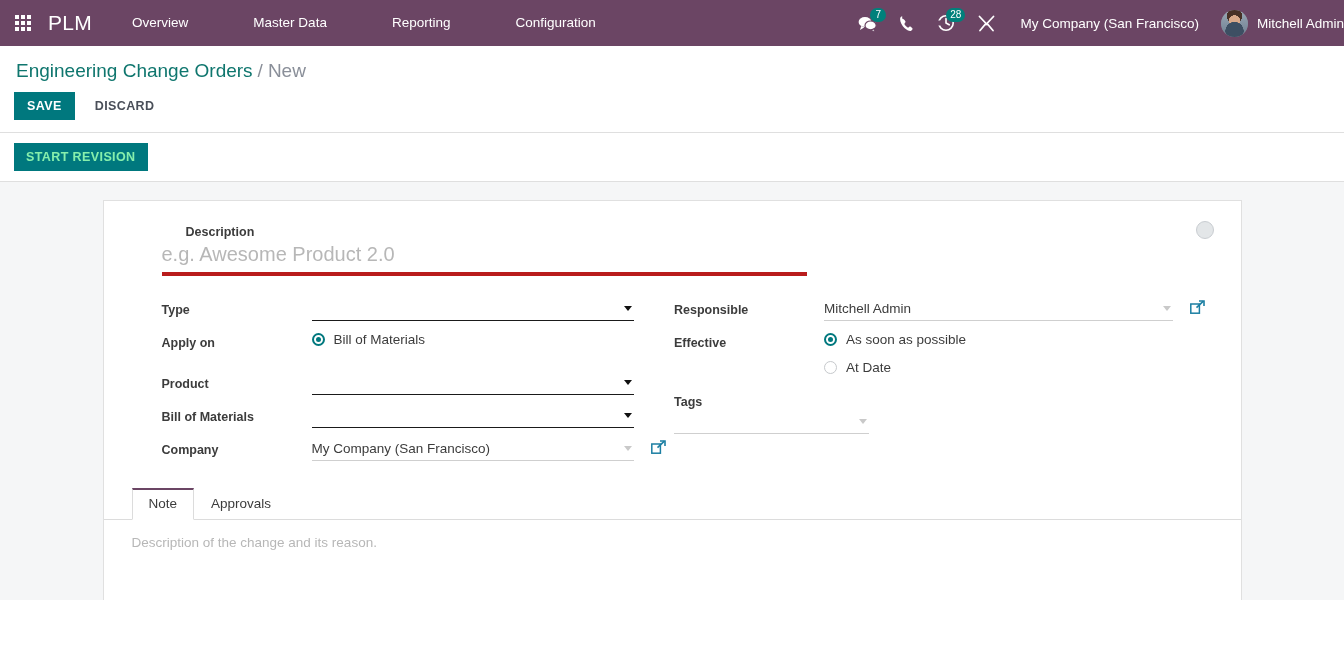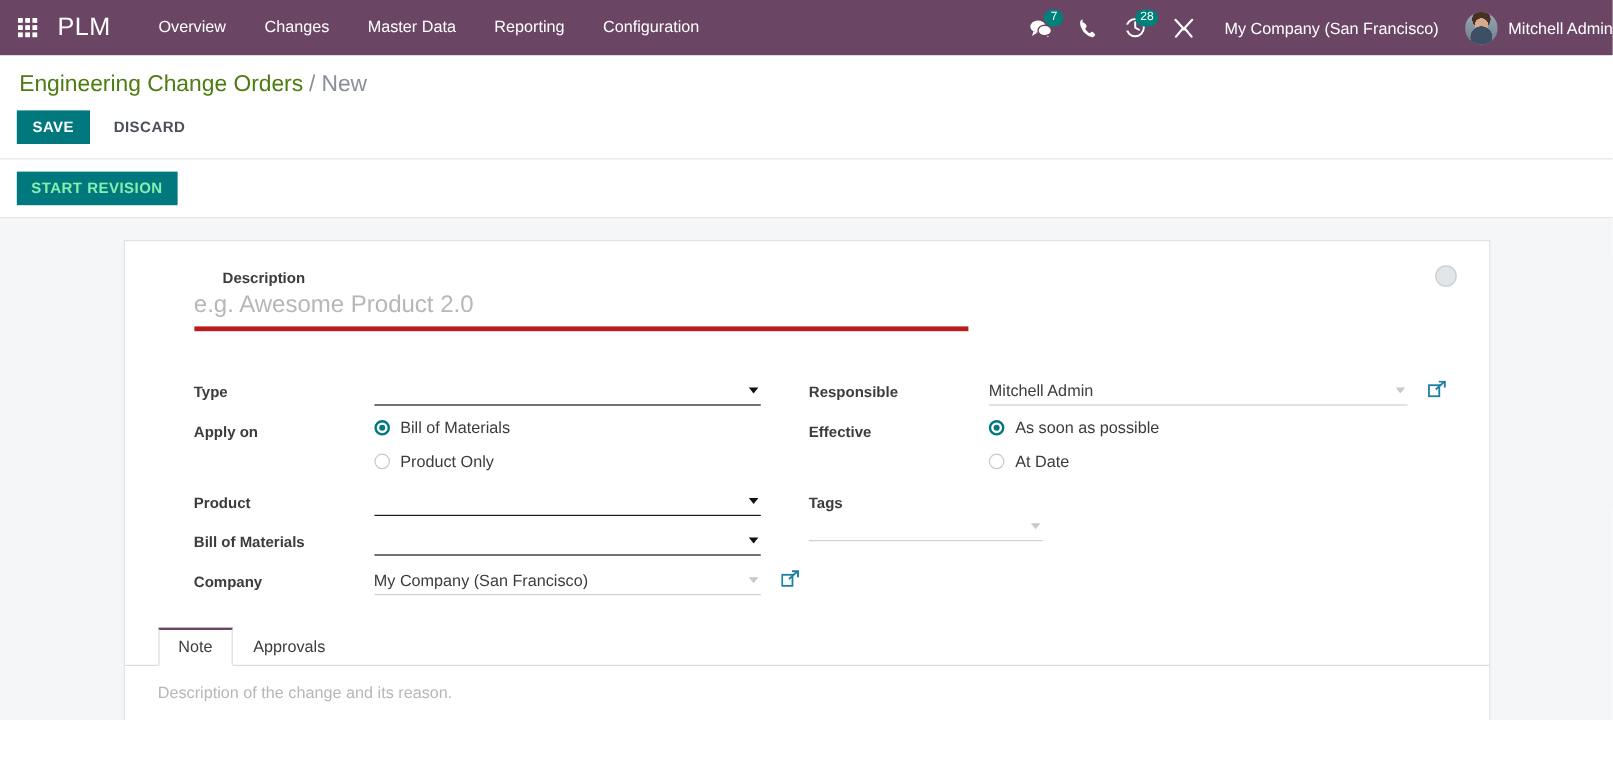--- a/index.html
+++ b/index.html
@@ -36,21 +36,21 @@
   .apps-grid .grid-inner i { background: #ffffff; display: block; width: 4px; height: 4px; }
 
   .brand {
     font-size: 21px;
     font-weight: 400;
     letter-spacing: 0.3px;
     padding: 0 10px 0 2px;
     color: #ffffff;
     cursor: pointer;
   }
-  .menu-items { display: flex; align-items: center; height: 100%; margin-left: 14px; }
+  .menu-items { display: flex; align-items: center; height: 100%; margin-left: 14px; gap: 33px; }
   .menu-item {
     padding: 0 16px;
     height: 46px;
     line-height: 46px;
     font-size: 13.5px;
     color: #ffffff;
     cursor: pointer;
     white-space: nowrap;
   }
 
@@ -115,21 +115,21 @@
 
   
   .control-panel { background: #ffffff; }
   .breadcrumb-row {
     padding: 14px 0 0 16px;
     font-size: 19px;
     color: #4A4F59;
     display: flex;
     align-items: baseline;
   }
-  .crumb-link { color: #4d7c0f; cursor: pointer; }
+  .crumb-link { color: #0f766e; cursor: pointer; }
   .crumb-sep { color: #8a8f99; margin: 0 5px; }
   .crumb-current { color: #8a8f99; }
 
   .buttons-row {
     padding: 10px 0 12px 14px;
     display: flex;
     align-items: center;
     border-bottom: 1px solid #DFDFDF;
   }
   .btn-save {
@@ -216,21 +216,21 @@
     padding: 2px 0 6px 0;
     outline: none;
     background: transparent;
     font-family: "Liberation Sans", sans-serif;
   }
   .title-input::placeholder { color: #B7B7B7; opacity: 1; }
 
   
   .cols {
     display: flex;
-    margin-top: 38px;
+    margin-top: 21px;
   }
   .col { width: 50%; }
   .col-left { padding-left: 28px; }
   .col-right { padding-left: 2px; }
 
   .frow {
     display: flex;
     align-items: flex-start;
     margin-bottom: 6px;
     min-height: 27px;
@@ -356,21 +356,20 @@
         <i></i>
         <i></i>
         <i></i>
         <i></i>
       </div>
   </div>
   <div class="brand">PLM</div>
 
   <div class="menu-items">
     <div class="menu-item">Overview</div>
-    <div class="menu-item">Changes</div>
     <div class="menu-item">Master Data</div>
     <div class="menu-item">Reporting</div>
     <div class="menu-item">Configuration</div>
   </div>
 
   <div class="navbar-right">
     <div class="nav-icon-wrap">
       <svg width="19" height="17" viewBox="0 0 19 17">
         <ellipse cx="7" cy="7" rx="6.4" ry="5" fill="#ffffff"></ellipse>
         <path d="M3.2 11 L2 15 L6.4 12.2 Z" fill="#ffffff"></path>
@@ -455,24 +454,20 @@
         </div>
 
         <div class="frow">
           <div class="flabel">Apply on</div>
           <div class="fval">
             <div class="radio-group">
               <div class="radio-row">
                 <span class="radio checked"></span>
                 <span class="radio-label">Bill of Materials</span>
               </div>
-              <div class="radio-row">
-                <span class="radio"></span>
-                <span class="radio-label">Product Only</span>
-              </div>
             </div>
           </div>
         </div>
 
         <div class="frow" style="margin-top:14px;">
           <div class="flabel">Product</div>
           <div class="fval">
             <div class="fld dark">
               <input type="text" style="">
               <span class="caret dark"></span>

